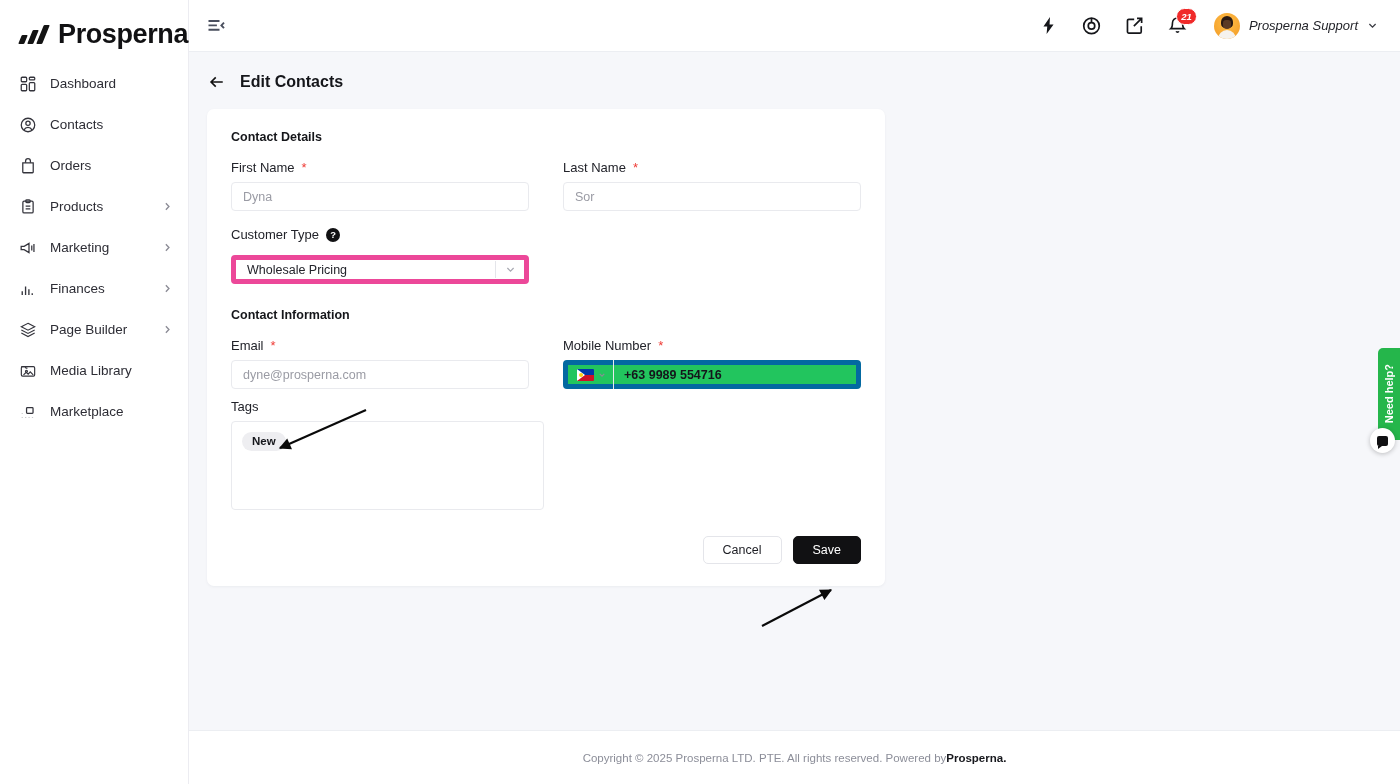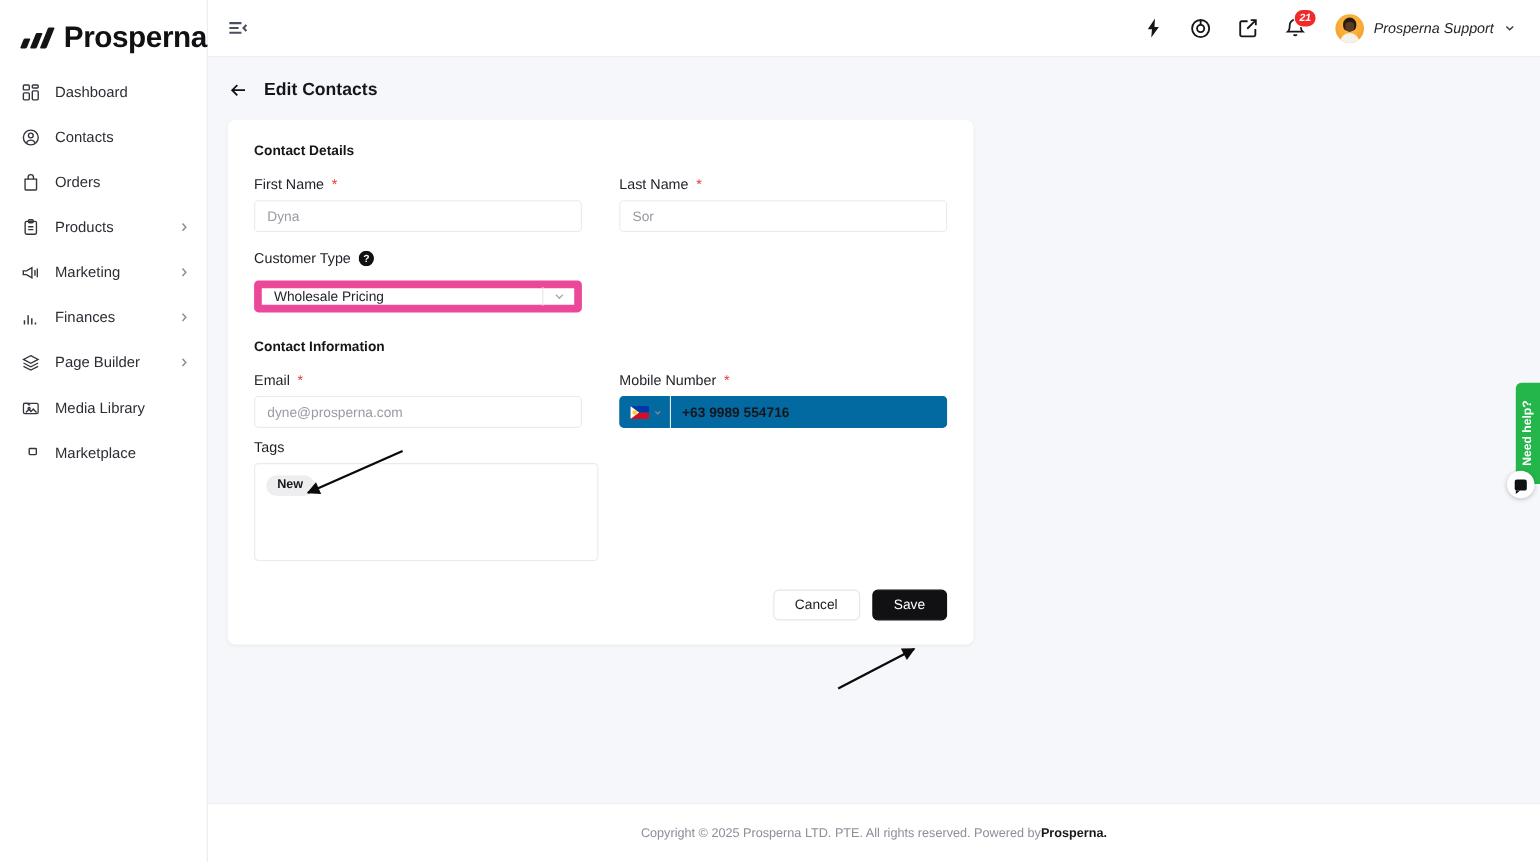--- a/index.html
+++ b/index.html
@@ -96,30 +96,30 @@
   .req { color: #ef3b35; }
   .help-ico { width: 14px; height: 14px; display: inline-block; }
   .help-ico svg { width: 14px; height: 14px; display: block; }
 
   .input {
     height: 29px; border: 1px solid #e9eaee; border-radius: 4px; background: #fff;
     display: flex; align-items: center; padding: 0 11px; font-size: 12.5px;
     color: #9a9ba4; width: 100%;
   }
   .select {
-    height: 29px; border: 7px solid #ec4899; border-radius: 4px; background: #fff;
+    height: 29px; border: 5px solid #ec4899; border-radius: 4px; background: #fff;
     display: flex; align-items: center; padding: 0 0 0 11px; font-size: 12.5px;
     color: #23242b; width: 100%; cursor: pointer; margin-top: 13px;
   }
   .select .sel-val { flex: 1; }
   .select .sel-div { width: 1px; height: 17px; background: #e4e5ea; }
   .select .sel-chev { width: 28px; display: flex; align-items: center; justify-content: center; color: #a7a8b1; }
   .select .sel-chev svg { width: 11px; height: 11px; display: block; }
 
-  .phone { display: flex; align-items: center; height: 29px; border: 1px solid #0369a1; border-radius: 4px; background: #0369a1; }
+  .phone { display: flex; align-items: center; height: 29px; border: 5px solid #0369a1; border-radius: 4px; background: #22c55e; }
   .phone-cc { display: flex; align-items: center; gap: 4px; padding: 0 7px 0 9px; cursor: pointer; }
   .flag { width: 17px; height: 12px; position: relative; border-radius: 1px; overflow: hidden; flex: 0 0 17px; }
   .flag .blue { position: absolute; left: 0; top: 0; width: 100%; height: 50%; background: #0038a8; }
   .flag .red  { position: absolute; left: 0; bottom: 0; width: 100%; height: 50%; background: #ce1126; }
   .flag .tri {
     position: absolute; left: 0; top: 0; width: 0; height: 0;
     border-top: 6px solid transparent; border-bottom: 6px solid transparent; border-left: 8px solid #fff;
   }
   .flag .sun { position: absolute; left: 1.5px; top: 4px; width: 4px; height: 4px; border-radius: 50%; background: #fcd116; }
   .phone-cchev { width: 8px; height: 8px; color: #8b8c95; }

